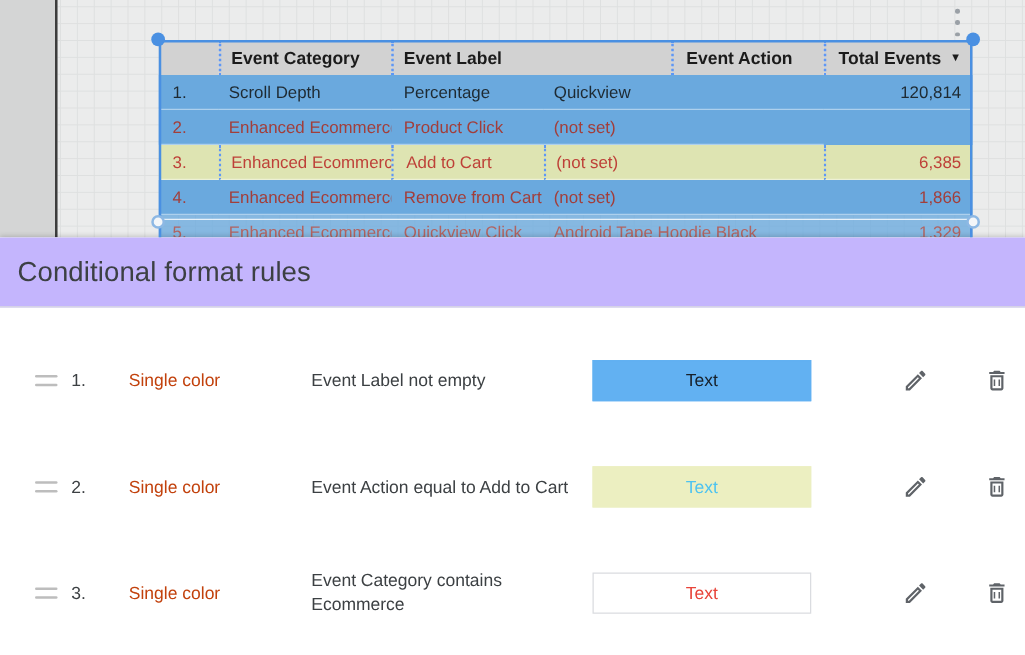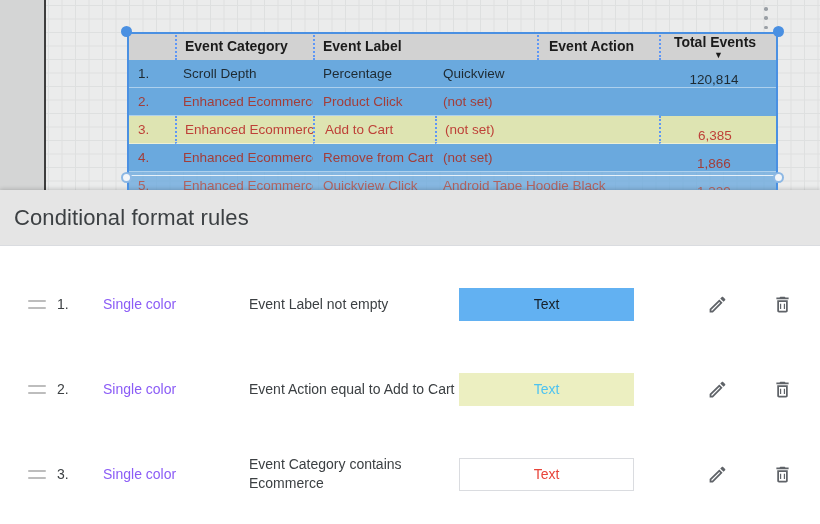--- a/index.html
+++ b/index.html
@@ -32,48 +32,48 @@
     border:2px solid #4a90e2; border-bottom:none; pointer-events:none; z-index:5; }
   .bottom-line { position:absolute; left:0; top:143px; width:651px; height:1px;
     background:rgba(255,255,255,0.8); z-index:6; pointer-events:none; }
   .trow { display:flex; width:651px; height:28px; }
   .tcell { height:28px; display:flex; align-items:center; font-size:13.5px;
     overflow:hidden; white-space:nowrap; border-bottom:1px solid rgba(255,255,255,0.45); }
   .c-num   { width:48px;  padding-left:11px; }
   .c-cat   { width:138px; padding-left:8px; }
   .c-act   { width:122px; padding-left:10px; }
   .c-lab   { width:224px; padding-left:8px; }
-  .c-tot   { width:119px; padding-right:9px; justify-content:flex-end;flex-direction:column; }
+  .c-tot   { width:119px; padding-right:9px; justify-content:flex-end; }
   .thead .tcell { background:#d2d2d2; color:#1b1b1b; font-weight:700; font-size:14px; border-bottom:none; }
   .guide { border-left:2px dotted #5e97f6; }
   .sort-caret { font-size:9px; margin-left:7px; color:#1b1b1b; }
   .row5 { opacity:0.78; }
   .handle { position:absolute; width:11px; height:11px; border-radius:50%; z-index:7; }
   .handle.solid  { background:#4a90e2; }
   .handle.hollow { background:#f3f6f9; border:2px solid #8db8e4; }
   .h-tl { left:-6px;  top:-6px; }
   .h-tr { left:646px; top:-6px; }
   .h-bl { left:-6px;  top:140px; }
   .h-br { left:646px; top:140px; }
 
   
   .panel { position:absolute; left:0; top:190px; width:820px; height:334px;
     background:#fff; box-shadow:0 -1px 4px rgba(0,0,0,0.18); }
-  .panel-head { height:56px; background:#e5e5e5; border-bottom:1px solid #dadce0;
+  .panel-head { height:56px; background:#c4b5fd; border-bottom:1px solid #dadce0;
     display:flex; align-items:center; padding-left:14px; }
   .panel-title { font-size:22px; color:#3c4043; letter-spacing:0.1px; }
   .rules { padding-top:32px; }
   .rule { display:flex; align-items:center; height:52px; margin-bottom:33px; }
   .drag-handle { margin-left:28px; width:18px; height:9px; display:flex;
     flex-direction:column; justify-content:space-between; cursor:grab; }
   .drag-handle span { height:2px; background:#bdbdbd; border-radius:1px; }
   .rule-num  { width:30px; margin-left:11px; font-size:14px; color:#3c4043; }
-  .rule-type { width:130px; margin-left:16px; font-size:14px; color:#8b5cf6; }
+  .rule-type { width:130px; margin-left:16px; font-size:14px; color:#c2410c; }
   .rule-cond { width:210px; margin-left:16px; font-size:14px; color:#3c4043; line-height:19px; }
-  .swatch { width:175px; height:33px; border:1px solid transparent;
+  .swatch { width:175px; height:33px; margin-left:15px; border:1px solid transparent;
     display:flex; align-items:center; justify-content:center; font-size:14px; cursor:pointer; }
   .icon-btn { width:24px; height:24px; display:flex; align-items:center; justify-content:center; cursor:pointer; }
   .icon-edit  { margin-left:71px; }
   .icon-trash { margin-left:41px; }
   .icon-btn svg { width:21px; height:21px; fill:#5f6368; }
 </style>
 </head>
 <body>
 
 <div class="stage">

